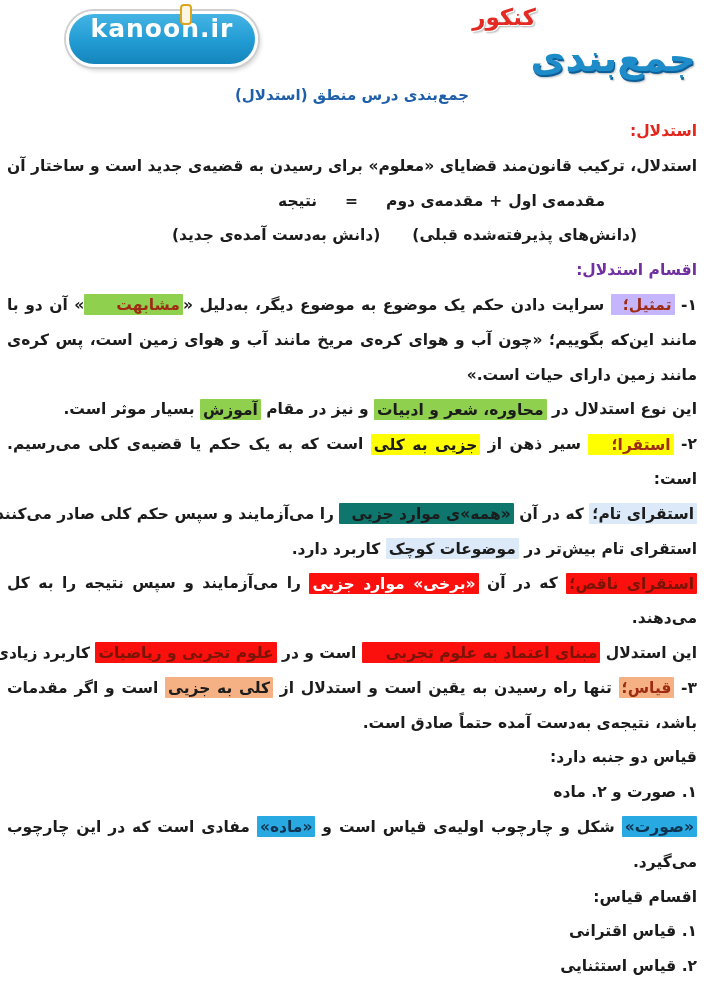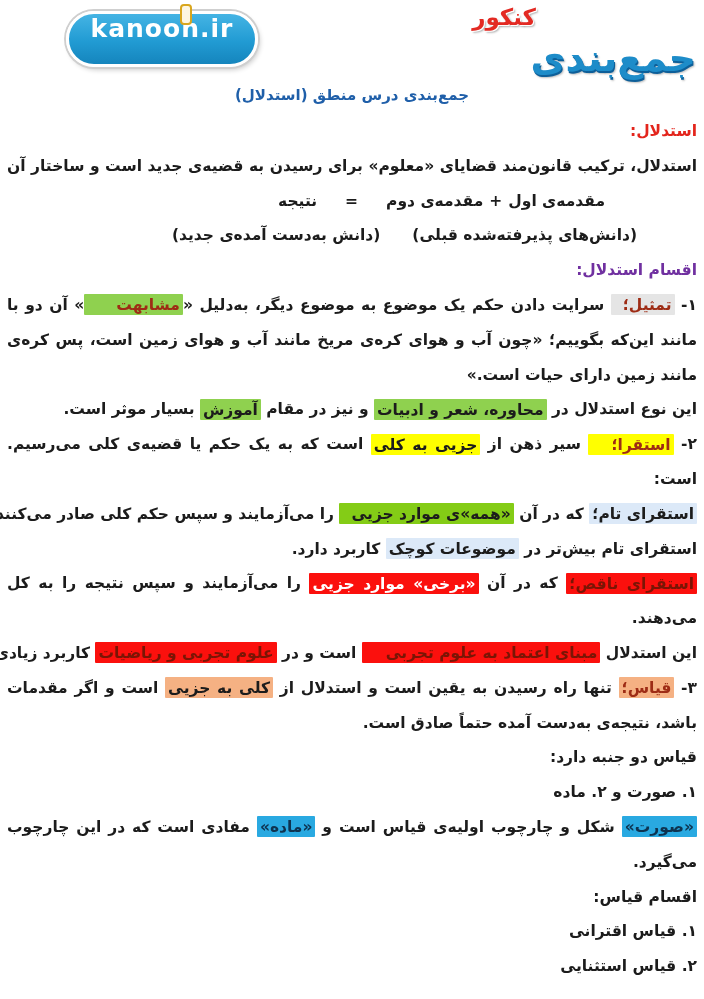--- a/index.html
+++ b/index.html
@@ -76,27 +76,27 @@
       <span>=</span>
       <span class="spacer" style="width: 28px;"></span>
       <span>نتیجه</span>
     </div>
     <div class="ln eq" style="padding-right: 60px;">
       <span>(دانش‌های پذیرفته‌شده قبلی)</span>
       <span class="spacer" style="width: 32px;"></span>
       <span>(دانش به‌دست آمده‌ی جدید)</span>
     </div>
     <div class="ln"><span style="color: rgb(112, 48, 160);">اقسام استدلال:</span></div>
-    <div class="ln just"><span>۱- </span><span class="hl" style="background: #e5e5e5; color: rgb(158, 44, 21); padding-left: 12px;">تمثیل؛</span><span> سرایت دادن حکم یک موضوع به موضوع دیگر، به‌دلیل «</span><span class="hl" style="background: rgb(143, 209, 79); color: rgb(158, 44, 21); padding-left: 32px;">مشابهت</span><span>» آن دو با یک‌دیگر است؛</span></div>
+    <div class="ln just"><span>۱- </span><span class="hl" style="background: #c4b5fd; color: rgb(158, 44, 21); padding-left: 12px;">تمثیل؛</span><span> سرایت دادن حکم یک موضوع به موضوع دیگر، به‌دلیل «</span><span class="hl" style="background: rgb(143, 209, 79); color: rgb(158, 44, 21); padding-left: 32px;">مشابهت</span><span>» آن دو با یک‌دیگر است؛</span></div>
     <div class="ln just"><span>مانند این‌که بگوییم؛ «چون آب و هوای کره‌ی مریخ مانند آب و هوای زمین است، پس کره‌ی مریخ هم،</span></div>
     <div class="ln"><span>مانند زمین دارای حیات است.»</span></div>
     <div class="ln"><span>این نوع استدلال در </span><span class="hl" style="background: rgb(143, 209, 79);">محاوره، شعر و ادبیات</span><span> و نیز در مقام </span><span class="hl" style="background: rgb(143, 209, 79);">آموزش</span><span> بسیار موثر است.</span></div>
     <div class="ln just"><span>۲- </span><span class="hl" style="background: rgb(255, 255, 0); color: rgb(158, 44, 21); padding-left: 23px;">استقرا؛</span><span> سیر ذهن از </span><span class="hl" style="background: rgb(255, 255, 0);">جزیی به کلی</span><span> است که به یک حکم یا قضیه‌ی کلی می‌رسیم. استقرا بر دو نوع</span></div>
     <div class="ln"><span>است:</span></div>
-    <div class="ln"><span class="hl" style="background: rgb(220, 233, 248);">استقرای تام؛</span><span> که در آن </span><span class="hl" style="background: #84cc16; padding-left: 12px;">«همه»ی موارد جزیی</span><span> را می‌آزمایند و سپس حکم کلی صادر می‌کنند.</span></div>
+    <div class="ln"><span class="hl" style="background: rgb(220, 233, 248);">استقرای تام؛</span><span> که در آن </span><span class="hl" style="background: #0f766e; padding-left: 12px;">«همه»ی موارد جزیی</span><span> را می‌آزمایند و سپس حکم کلی صادر می‌کنند.</span></div>
     <div class="ln"><span>استقرای تام بیش‌تر در </span><span class="hl" style="background: rgb(220, 233, 248);">موضوعات کوچک</span><span> کاربرد دارد.</span></div>
     <div class="ln just"><span class="hl" style="background: rgb(251, 16, 13); color: rgb(122, 21, 5);">استقرای ناقص؛</span><span> که در آن </span><span class="hl" style="background: rgb(251, 16, 13); color: #ffffff;">«برخی» موارد جزیی</span><span> را می‌آزمایند و سپس نتیجه را به کل موارد سرایت</span></div>
     <div class="ln"><span>می‌دهند.</span></div>
     <div class="ln"><span>این استدلال </span><span class="hl" style="background: rgb(251, 16, 13); color: rgb(122, 21, 5); padding-left: 24px;">مبنای اعتماد به علوم تجربی</span><span> است و در </span><span class="hl" style="background: rgb(251, 16, 13); color: rgb(122, 21, 5);">علوم تجربی و ریاضیات</span><span> کاربرد زیادی دارد.</span></div>
     <div class="ln just"><span>۳- </span><span class="hl" style="background: rgb(245, 177, 131); color: rgb(158, 44, 21);">قیاس؛</span><span> تنها راه رسیدن به یقین است و استدلال از </span><span class="hl" style="background: rgb(245, 177, 131);">کلی به جزیی</span><span> است و اگر مقدمات آن صادق</span></div>
     <div class="ln"><span>باشد، نتیجه‌ی به‌دست آمده حتماً صادق است.</span></div>
     <div class="ln"><span>قیاس دو جنبه دارد:</span></div>
     <div class="ln"><span>۱. صورت و ۲. ماده</span></div>
     <div class="ln just"><span class="hl" style="background: rgb(41, 169, 225); color: rgb(14, 51, 80);">«صورت»</span><span> شکل و چارچوب اولیه‌ی قیاس است و </span><span class="hl" style="background: rgb(41, 169, 225); color: rgb(14, 51, 80);">«ماده»</span><span> مفادی است که در این چارچوب جای</span></div>
     <div class="ln"><span>می‌گیرد.</span></div>

